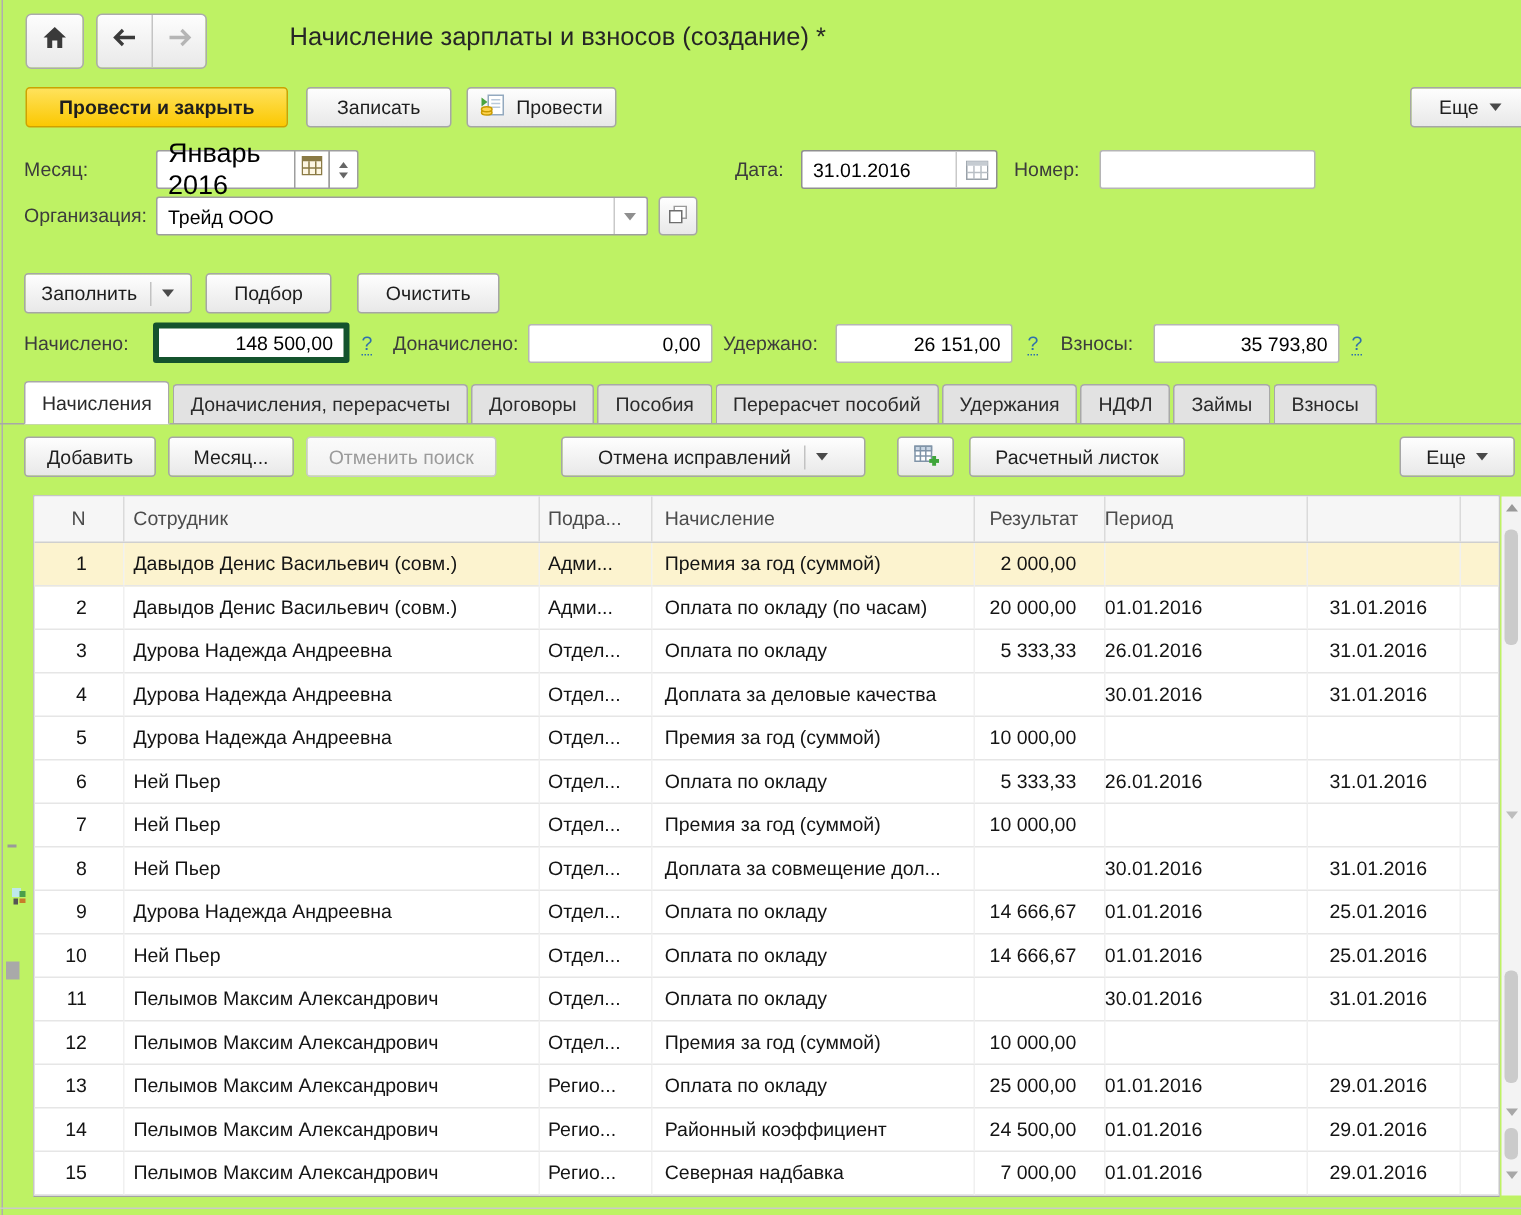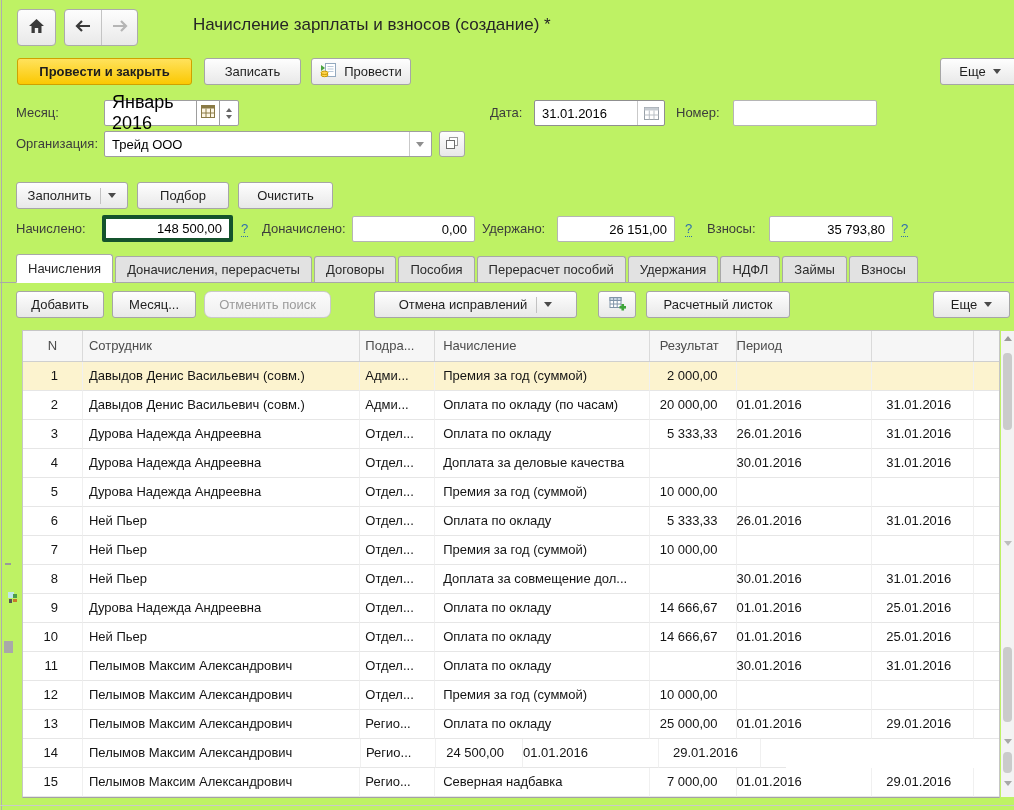--- a/index.html
+++ b/index.html
@@ -198,21 +198,21 @@
         <rect x="0.5" y="3.5" width="8" height="8" fill="#fff" stroke="#6e6e6e"></rect>
       </svg>
     </span>
   </div>
 
   <div class="btn" style="left:16px;top:182px;width:112px;">
     <span>Заполнить</span>
       <span class="combo-sep"></span>
       <span class="caret"></span>
   </div>
-  <div class="btn" style="left:137px;top:182px;width:92px;">
+  <div class="btn" style="left:137px;top:182px;width:84px;">
     <span>Подбор</span>
   </div>
   <div class="btn" style="left:238px;top:182px;width:95px;">
     <span>Очистить</span>
   </div>
 
   <div class="lbl" style="left:16px;top:216px;">Начислено:</div>
   <div class="fld num" style="left:102px;top:215px;width:131px;height:27px;border:4px solid #14532d;border-radius:2px;">148 500,00</div>
   <div class="help" style="left:241px;top:221px;">?</div>
 
@@ -238,21 +238,21 @@
       <div class="tab"><span>Займы</span></div>
       <div class="tab"><span>Взносы</span></div>
     </div>
 
   <div class="btn" style="left:16px;top:291px;width:88px;">
     <span>Добавить</span>
   </div>
   <div class="btn" style="left:112px;top:291px;width:84px;">
     <span>Месяц...</span>
   </div>
-  <div class="btn disabled" style="left:204px;top:291px;width:127px;border-radius:7px;">
+  <div class="btn disabled" style="left:204px;top:291px;width:127px;">
     <span>Отменить поиск</span>
   </div>
   <div class="btn" style="left:374px;top:291px;width:203px;">
     <span>Отмена исправлений</span>
       <span class="combo-sep"></span>
       <span class="caret"></span>
   </div>
   <div class="btn" style="left:598px;top:291px;width:38px;">
     <span>
       <svg width="17" height="16" viewBox="0 0 17 16">
@@ -413,20 +413,21 @@
     <div class="td c-acc">Оплата по окладу</div>
     <div class="td c-res">25 000,00</div>
     <div class="td c-p1">01.01.2016</div>
     <div class="td c-p2">29.01.2016</div>
     <div class="td c-x"></div>
   </div>
         <div class="tr">
     <div class="td c-n">14</div>
     <div class="td c-emp">Пелымов Максим Александрович</div>
     <div class="td c-dept">Регио...</div>
+    <div class="td c-acc">Районный коэффициент</div>
     <div class="td c-res">24 500,00</div>
     <div class="td c-p1">01.01.2016</div>
     <div class="td c-p2">29.01.2016</div>
     <div class="td c-x"></div>
   </div>
         <div class="tr">
     <div class="td c-n">15</div>
     <div class="td c-emp">Пелымов Максим Александрович</div>
     <div class="td c-dept">Регио...</div>
     <div class="td c-acc">Северная надбавка</div>

